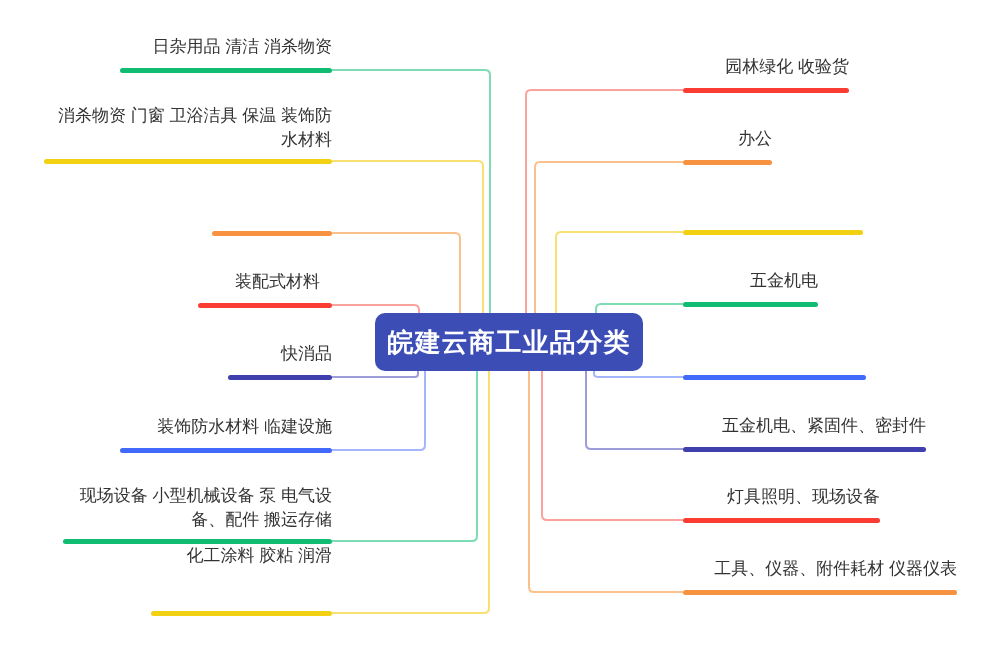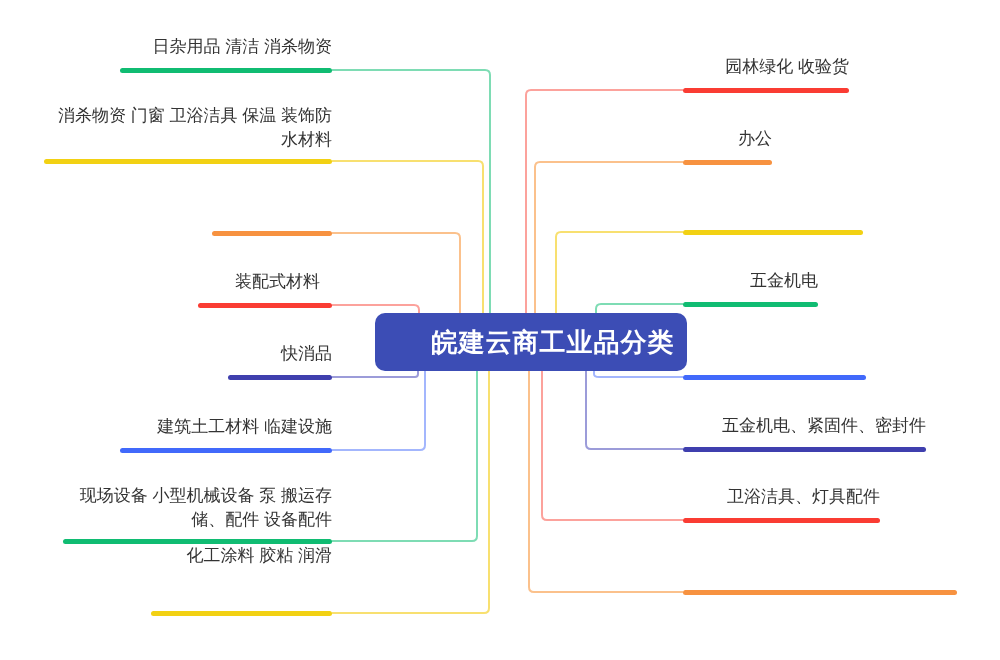--- a/index.html
+++ b/index.html
@@ -12,21 +12,21 @@
   .branch-label{
     position:absolute;font-size:17px;line-height:24px;color:#333333;
     text-align:right;cursor:pointer;
   }
   .branch-bar{
     position:absolute;height:5px;border-radius:2.5px;
   }
   .root-node{
     position:absolute;left:375px;top:313px;width:268px;height:58px;
     border-radius:10px;display:flex;align-items:center;justify-content:center;
-    font-size:26px;font-weight:bold;letter-spacing:1px;cursor:pointer;padding-left:44px;
+    font-size:26px;font-weight:bold;letter-spacing:1px;cursor:pointer;
   }
 </style>
 </head>
 <body>
 
 <div class="canvas">
 
   <svg class="connectors" width="1000" height="660">
     <path d="M332 70 H485 Q490 70 490 75 V313" style="stroke: rgb(126, 220, 180);"></path>
     <path d="M332 161 H478 Q483 161 483 166 V313" style="stroke: rgb(248, 224, 112);"></path>
@@ -53,24 +53,24 @@
   <div class="branch-bar" style="left: 44px; top: 159px; width: 288px; background-color: rgb(242, 209, 19);"></div>
 
   <div class="branch-bar" style="left: 212px; top: 231px; width: 120px; background-color: rgb(247, 146, 64);"></div>
 
   <div class="branch-label" style="left:186px;top:270px;width:134px">装配式材料</div>
   <div class="branch-bar" style="left: 198px; top: 303px; width: 134px; background-color: rgb(250, 60, 51);"></div>
 
   <div class="branch-label" style="left:228px;top:342px;width:104px">快消品</div>
   <div class="branch-bar" style="left: 228px; top: 375px; width: 104px; background-color: rgb(63, 63, 174);"></div>
 
-  <div class="branch-label" style="left:120px;top:415px;width:212px">建筑土工材料 临建设施</div>
+  <div class="branch-label" style="left:120px;top:415px;width:212px">装饰防水材料 临建设施</div>
   <div class="branch-bar" style="left: 120px; top: 448px; width: 212px; background-color: rgb(65, 105, 251);"></div>
 
-  <div class="branch-label" style="left:63px;top:484px;width:269px">现场设备 小型机械设备 泵 搬运存储、配件 设备配件</div>
+  <div class="branch-label" style="left:63px;top:484px;width:269px">现场设备 小型机械设备 泵 电气设备、配件 搬运存储</div>
   <div class="branch-bar" style="left: 63px; top: 539px; width: 269px; background-color: rgb(16, 188, 114);"></div>
 
   <div class="branch-label" style="left:151px;top:544px;width:181px">化工涂料 胶粘 润滑</div>
   <div class="branch-bar" style="left: 151px; top: 611px; width: 181px; background-color: rgb(242, 209, 19);"></div>
 
   <div class="branch-label" style="left:683px;top:55px;width:166px">园林绿化 收验货</div>
   <div class="branch-bar" style="left: 683px; top: 88px; width: 166px; background-color: rgb(250, 60, 51);"></div>
 
   <div class="branch-label" style="left:683px;top:127px;width:89px">办公</div>
   <div class="branch-bar" style="left: 683px; top: 160px; width: 89px; background-color: rgb(247, 146, 64);"></div>
@@ -78,20 +78,21 @@
   <div class="branch-bar" style="left: 683px; top: 230px; width: 180px; background-color: rgb(242, 209, 19);"></div>
 
   <div class="branch-label" style="left:683px;top:269px;width:135px">五金机电</div>
   <div class="branch-bar" style="left: 683px; top: 302px; width: 135px; background-color: rgb(16, 188, 114);"></div>
 
   <div class="branch-bar" style="left: 683px; top: 375px; width: 183px; background-color: rgb(65, 105, 251);"></div>
 
   <div class="branch-label" style="left:683px;top:414px;width:243px">五金机电、紧固件、密封件</div>
   <div class="branch-bar" style="left: 683px; top: 447px; width: 243px; background-color: rgb(63, 63, 174);"></div>
 
-  <div class="branch-label" style="left:683px;top:485px;width:197px">卫浴洁具、灯具配件</div>
+  <div class="branch-label" style="left:683px;top:485px;width:197px">灯具照明、现场设备</div>
   <div class="branch-bar" style="left: 683px; top: 518px; width: 197px; background-color: rgb(250, 60, 51);"></div>
 
+  <div class="branch-label" style="left:683px;top:557px;width:274px">工具、仪器、附件耗材 仪器仪表</div>
   <div class="branch-bar" style="left: 683px; top: 590px; width: 274px; background-color: rgb(247, 146, 64);"></div>
 
   <div class="root-node" style="background-color: rgb(60, 77, 181); color: rgb(255, 255, 255);">皖建云商工业品分类</div>
 
 </div>
 
 </body></html>

